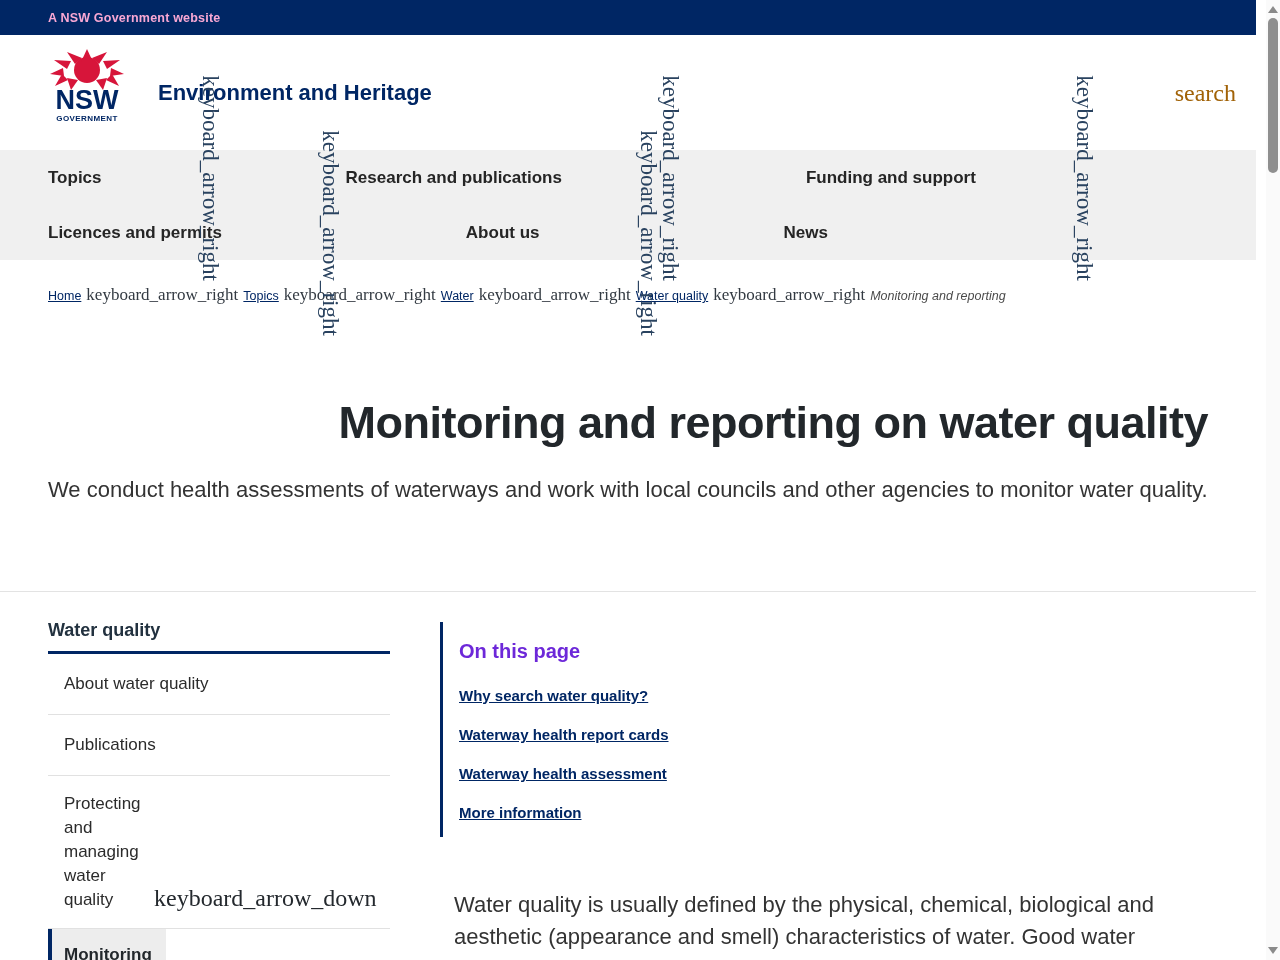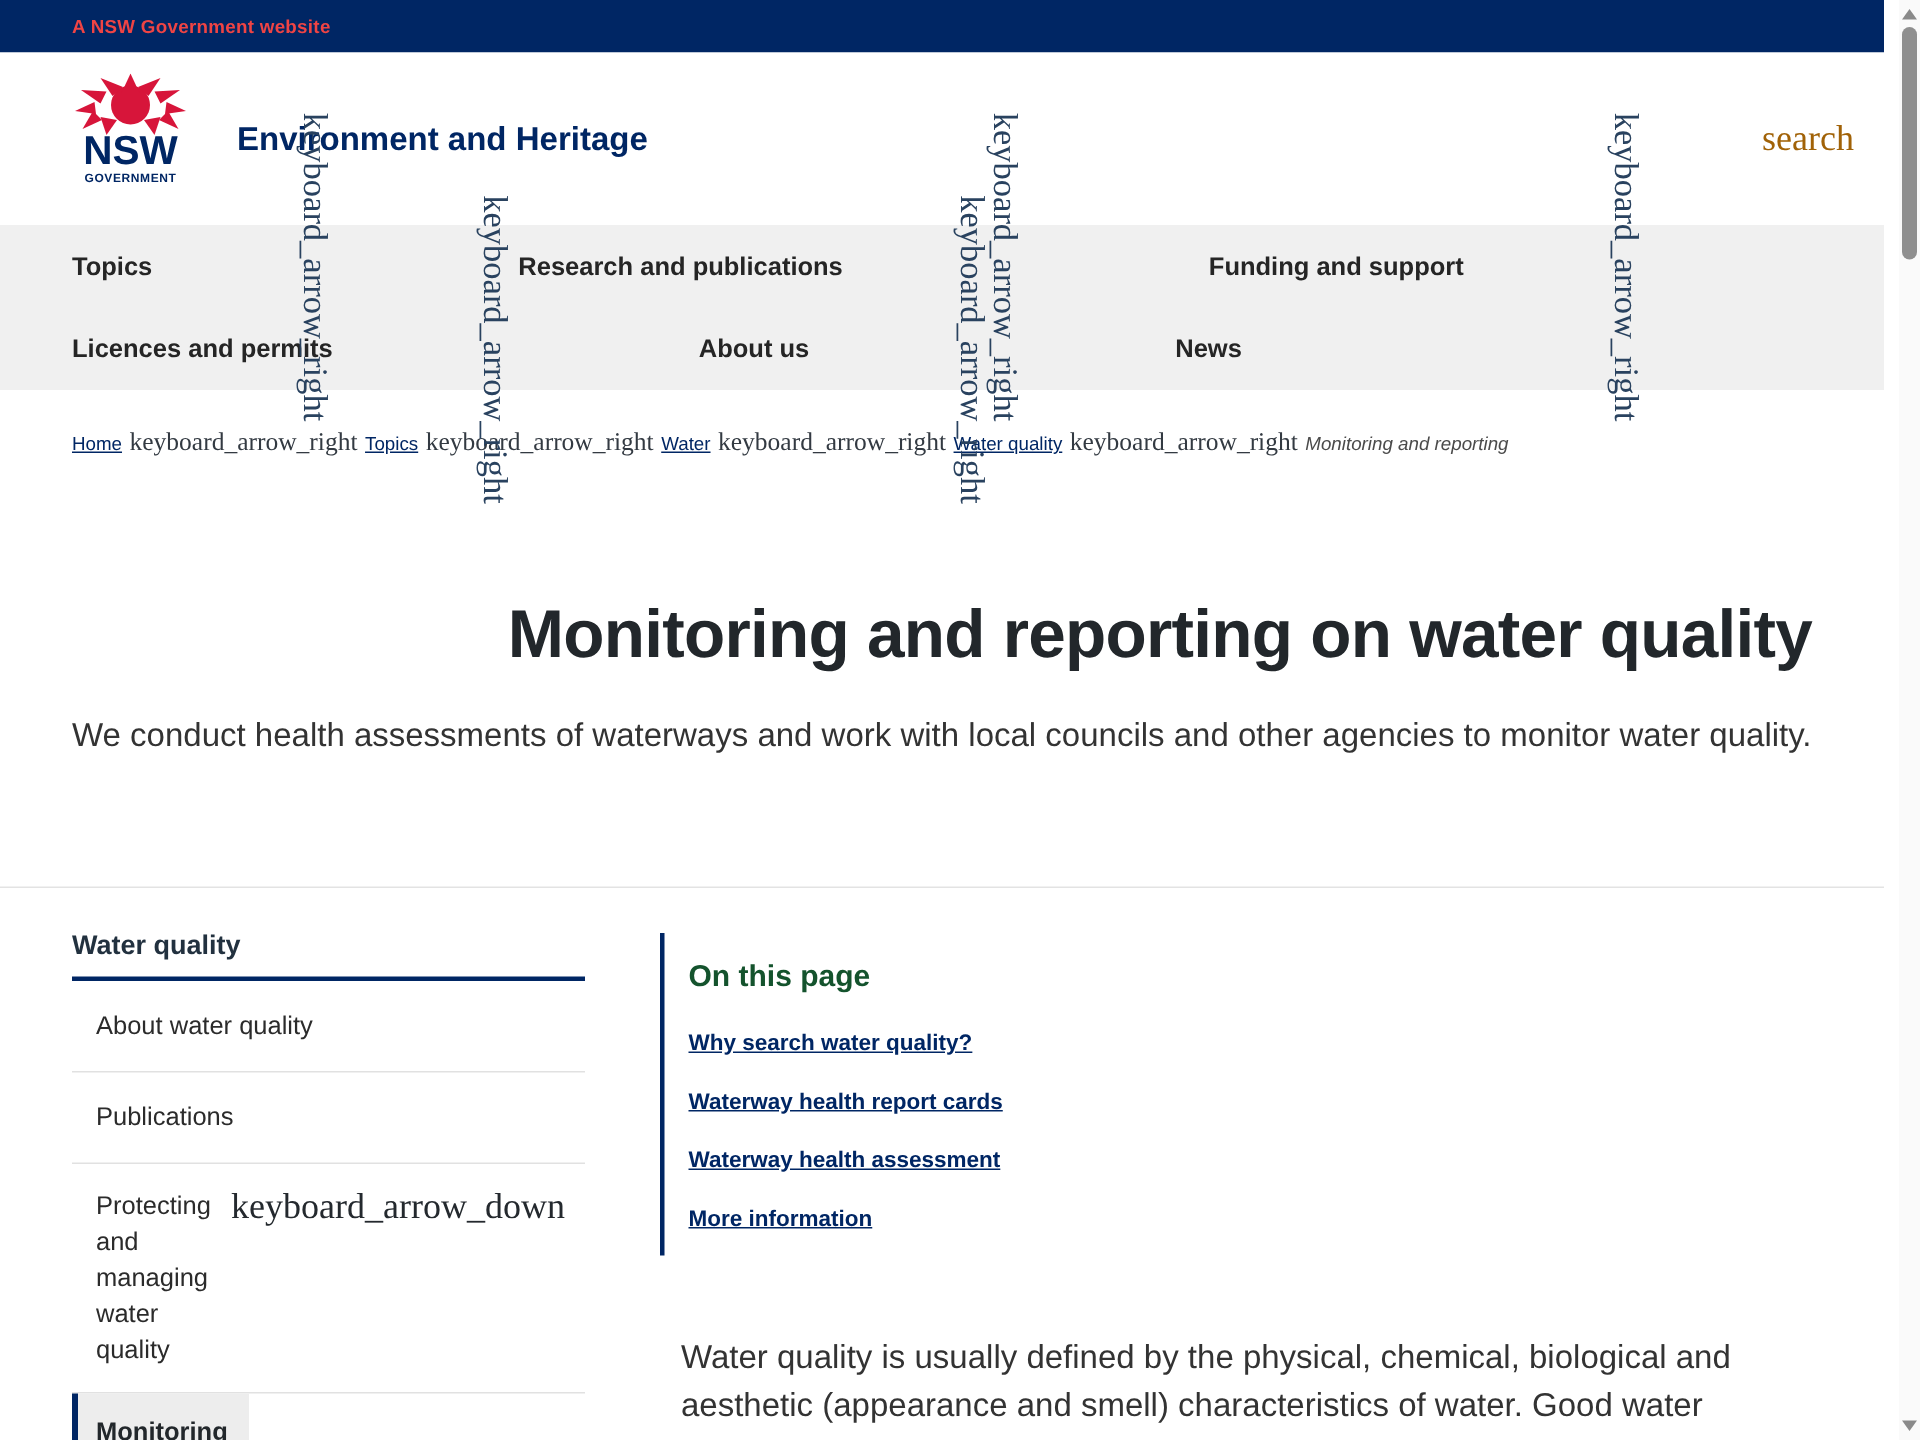--- a/index.html
+++ b/index.html
@@ -2,21 +2,21 @@
 <html><head>
 <meta charset="utf-8">
 <style>
   * { margin:0; padding:0; box-sizing:border-box; }
   html,body { width:1280px; height:960px; background:#fff; overflow:hidden; }
   body { font-family:"Liberation Sans", sans-serif; color:#22272b; }
   .page { width:1256px; position:relative; }
 
   
   .topbar { height:35px; background:#002664; display:flex; align-items:center; padding-left:48px; }
-  .topbar span { color:#ef4444; font-size:12.5px; font-weight:bold; letter-spacing:.2px; }
+  .topbar span { color:#f9a8d4; font-size:12.5px; font-weight:bold; letter-spacing:.2px; }
 
   
   .masthead { height:115px; background:#fff; display:flex; align-items:center; padding:0 20px 0 48px; }
   .site-title { font-size:22px; font-weight:bold; color:#002664; margin-left:32px; }
   .search-btn { margin-left:auto; background:none; border:none; cursor:pointer;
                 font-family:"Liberation Serif", serif; font-size:24px; color:#a16207; line-height:1; }
 
   
   .mainnav { background:#f0f0f0; height:110px; padding:0 48px; }
   .mainnav .wrap { display:flex; flex-wrap:wrap; column-gap:15px; width:1160px; overflow:visible; }
@@ -38,32 +38,32 @@
   .hero h1 { font-size:45px; line-height:1.15; font-weight:bold; color:#22272b; letter-spacing:-.5px;text-align:right; }
   .hero .intro { margin-top:28px; font-size:22px; color:#333; }
 
   
   .main { margin-top:88px; border-top:1px solid #e3e3e3; padding:28px 48px 0; display:flex; }
   .sidebar { width:342px; flex:none; }
   .side-heading { font-size:18px; font-weight:bold; color:#22313f; padding-bottom:10px;
                   border-bottom:3px solid #002664; }
   .side-item { border-bottom:1px solid #e1e1e1; }
   .side-link { display:block; padding:20px 16px; font-size:17px; color:#2b2b2b; text-decoration:none; cursor:pointer; }
-  .side-item.expandable .side-link { display:flex; align-items:flex-start; padding:16px 0 16px 16px; }
+  .side-item.expandable .side-link { display:flex; align-items:flex-end; padding:16px 0 16px 16px; }
   .side-item.expandable .narrow { width:90px; line-height:24px; }
   .mi-down { font-family:"Liberation Serif", serif; font-size:24px; color:#24292e; white-space:nowrap; }
   .side-item.active { border-bottom:none; }
   .side-item.active .active-box { margin-top:0; border-left:4px solid #002664; background:#ededed;
                                   width:fit-content; padding:14px 12px 40px; cursor:pointer; }
   .side-item.active .active-box .lbl { display:block; width:90px; font-size:17px; font-weight:bold;
                                        color:#22272b; line-height:24px; }
 
   .content { margin-left:50px; flex:1; }
   .otp { border-left:3px solid #002664; padding:18px 0 16px 16px; margin-top:2px; }
-  .otp h2 { font-size:20px; font-weight:bold; color:#14532d; margin-bottom:24px; }
+  .otp h2 { font-size:20px; font-weight:bold; color:#6d28d9; margin-bottom:24px; }
   .otp a { display:block; width:fit-content; font-size:15px; font-weight:bold; color:#002664;
            text-decoration:underline; margin-bottom:22px; cursor:pointer; }
   .otp a:last-child { margin-bottom:0; }
   .content .para { margin:52px 0 0 14px; max-width:712px; font-size:22px; line-height:32px; color:#333; }
 
   
   .scrollbar { position:fixed; top:0; right:0; width:14px; height:960px; background:#fafafa; }
   .sb-up { position:absolute; top:6px; left:2px; width:0; height:0;
            border-left:5px solid transparent; border-right:5px solid transparent; border-bottom:7px solid #8a8a8a; }
   .sb-thumb { position:absolute; top:18px; left:2px; width:10px; height:155px; background:#8f8f8f; border-radius:6px; }

